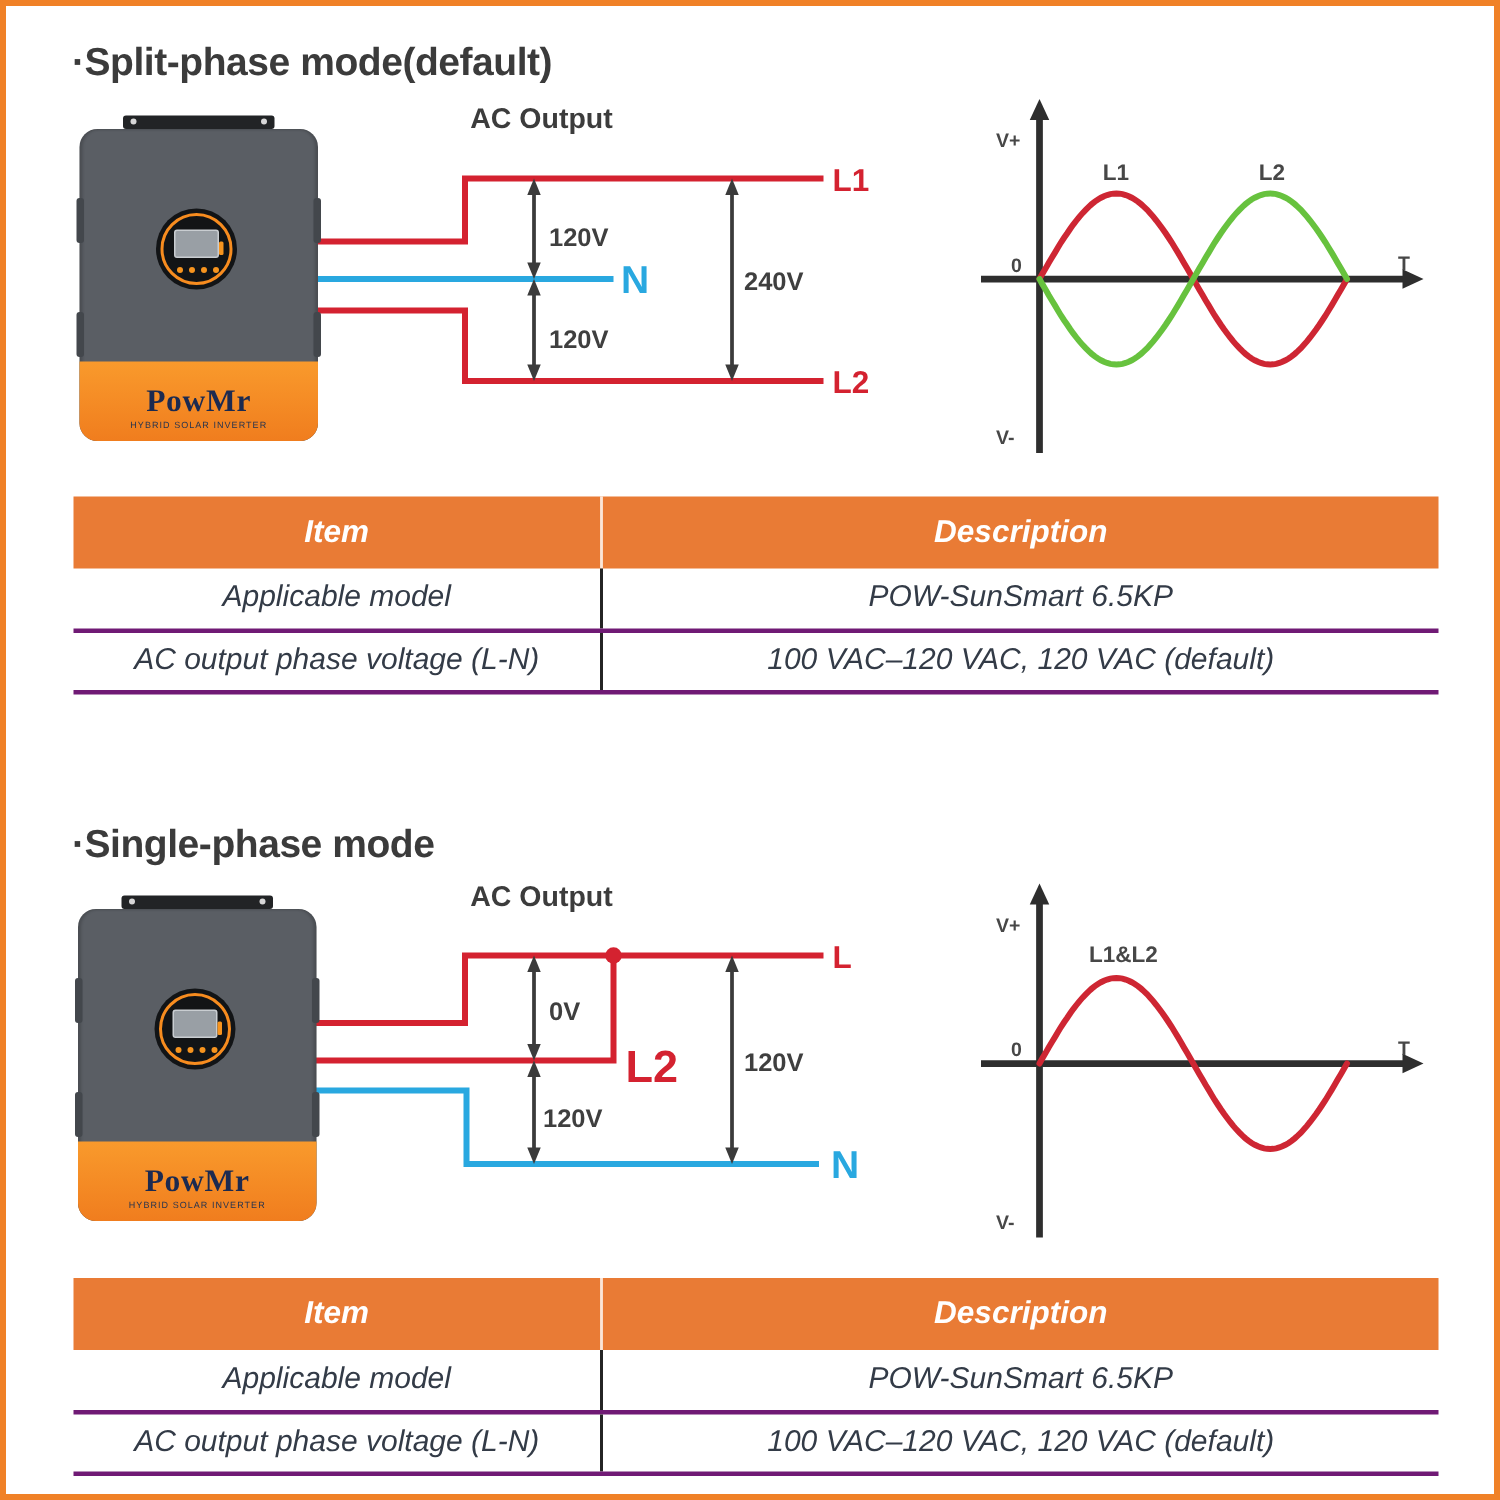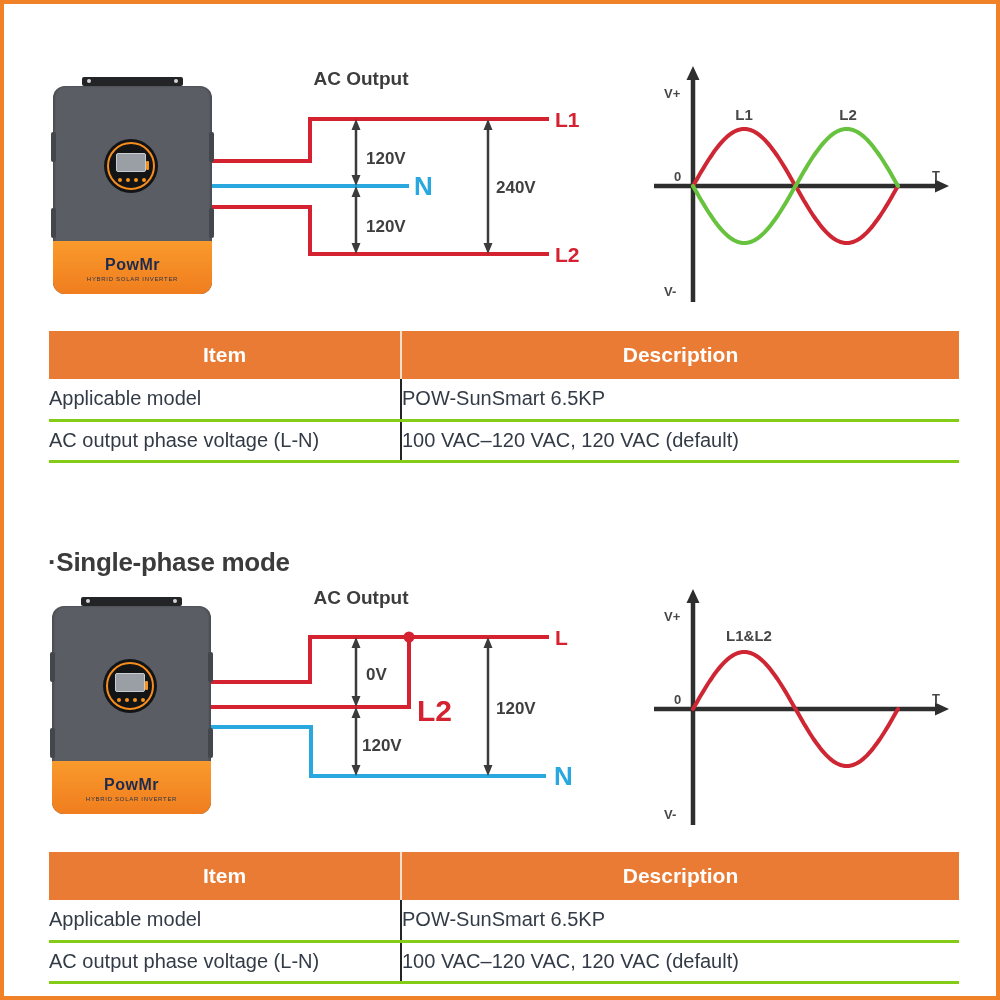--- a/index.html
+++ b/index.html
@@ -31,53 +31,54 @@
   .inv-display::before { content:""; position:absolute; inset:3px;
     border:2px solid #f78c1f; border-radius:50%; }
   .inv-screen { position:absolute; left:12px; top:14px; width:30px; height:19px;
     background:#999fa5; border:1px solid #c9cdd1; border-radius:2px; }
   .inv-tick { position:absolute; right:9px; top:22px; width:3px; height:9px;
     background:#f7941e; border-radius:1px; }
   .inv-leds { position:absolute; left:14px; top:39px; display:flex; gap:4px; }
   .inv-leds span { width:4px; height:4px; background:#f7941e; border-radius:50%; }
   .inv-orange { position:absolute; left:0; bottom:0; width:100%; height:53px;
     background:linear-gradient(#f99a2c,#f07d1e); border-radius:0 0 12px 12px; text-align:center; }
-  .inv-logo { padding-top:16px; font-size:16px; font-weight:bold; color:#1c2a50;
-    letter-spacing:0.5px; line-height:1; }
+  .inv-logo { padding-top:16px; font-size:21px; font-weight:bold; color:#1c2a50;
+    letter-spacing:0.5px; line-height:1;font-family:Liberation Serif, serif; }
   .inv-tagline { font-size:6px; color:#27344f; letter-spacing:0.7px; margin-top:3px; }
   
   svg { position:absolute; z-index:1; overflow:visible; }
   svg text { font-family:"Liberation Sans", sans-serif; }
   .diag-title { font-size:19px; font-weight:bold; fill:#3c3c3c; }
   .wire-red { stroke:#d42230; stroke-width:4; fill:none; }
   .wire-blue { stroke:#29a8e0; stroke-width:4; fill:none; }
   .lbl-red { font-size:21px; font-weight:bold; fill:#d42230; }
   .lbl-red-big { font-size:30px; font-weight:bold; fill:#d42230; }
   .lbl-blue { font-size:26px; font-weight:bold; fill:#29a8e0; }
   .meas { stroke:#3b3b3b; stroke-width:2.5; }
   .meas-head { fill:#3b3b3b; }
   .meas-lbl { font-size:17px; font-weight:bold; fill:#3f3f3f; }
   .axis { stroke:#2e2e2e; stroke-width:4.5; }
   .axis-head { fill:#2e2e2e; }
   .axis-lbl { font-size:13px; font-weight:bold; fill:#474747; }
   .wave-lbl { font-size:15px; font-weight:bold; fill:#474747; text-anchor:middle; }
   .wave-path { fill:none; stroke-width:4; stroke-linecap:round; }
   
-  table.spec { position:absolute; border-collapse:collapse; table-layout:fixed; width:910px; }
+  table.spec { position:absolute; border-collapse:collapse; table-layout:fixed; width:910px;font-style:italic; }
   table.spec th { background:#e97b35; color:#fff; font-size:21px; font-weight:bold; height:48px; }
   table.spec th:first-child { border-right:2px solid rgba(255,255,255,.75); }
-  table.spec td { font-size:20px; color:#333b47; height:41px;
-    border-bottom:3px solid #84cc16; }
+  table.spec td { font-size:20px; color:#333b47; text-align:center; height:41px;
+    border-bottom:3px solid #701a75; }
   table.spec td:first-child { border-right:2px solid #242424; }
 </style>
 </head>
 <body>
 
 <div id="frame">
 
+  <div class="heading" style="top:22px;">·Split-phase mode(default)</div>
 
   <div class="inverter" style="left:49px; top:73px;">
     <div class="inv-bracket">
       <span class="hole hole-l"></span>
       <span class="hole hole-r"></span>
     </div>
     <div class="inv-body">
       <div class="inv-tab tab-l1"></div>
       <div class="inv-tab tab-l2"></div>
       <div class="inv-tab tab-r1"></div>

